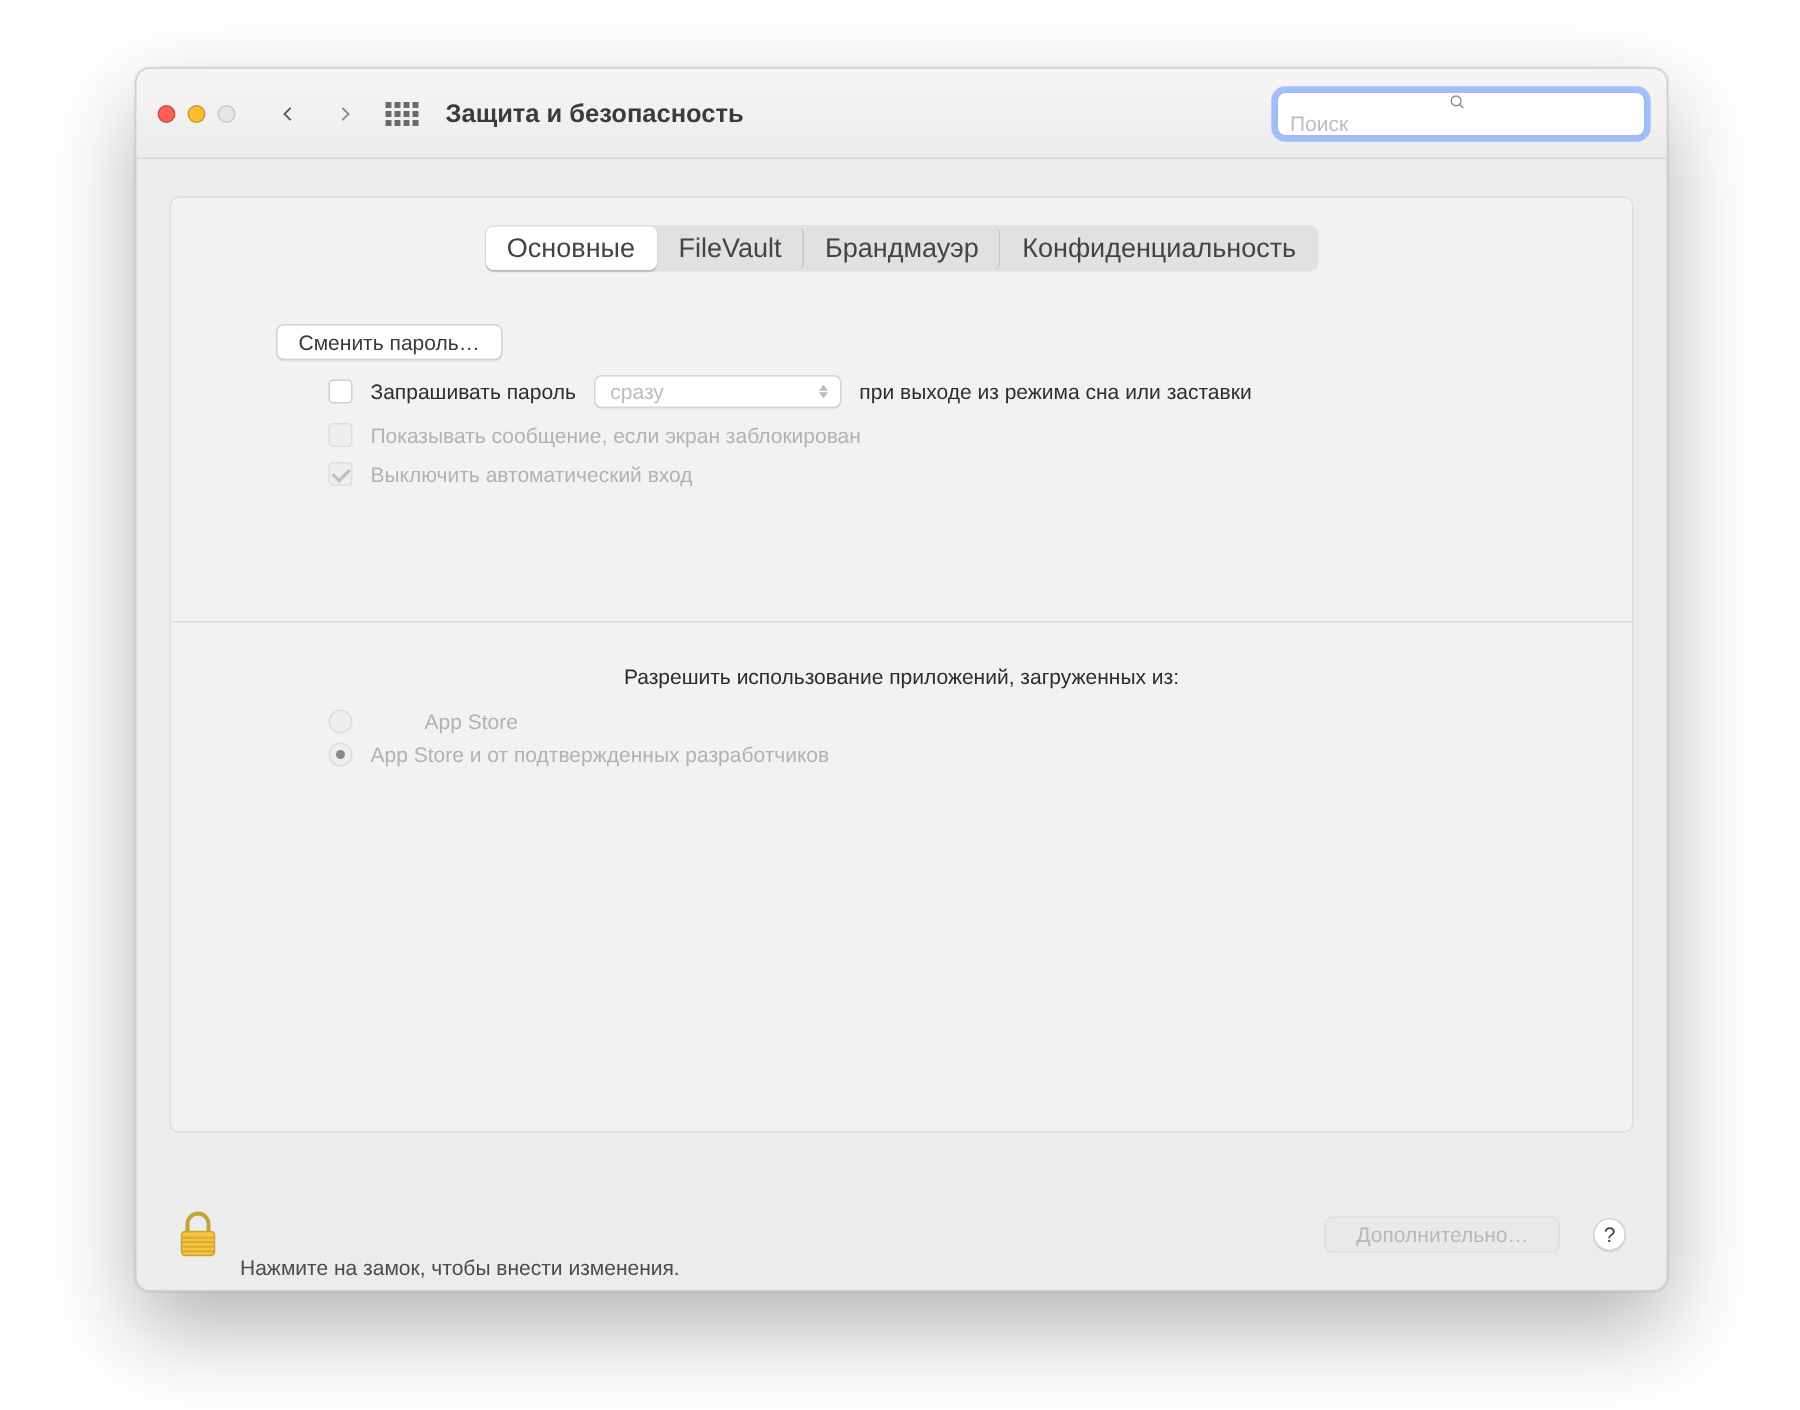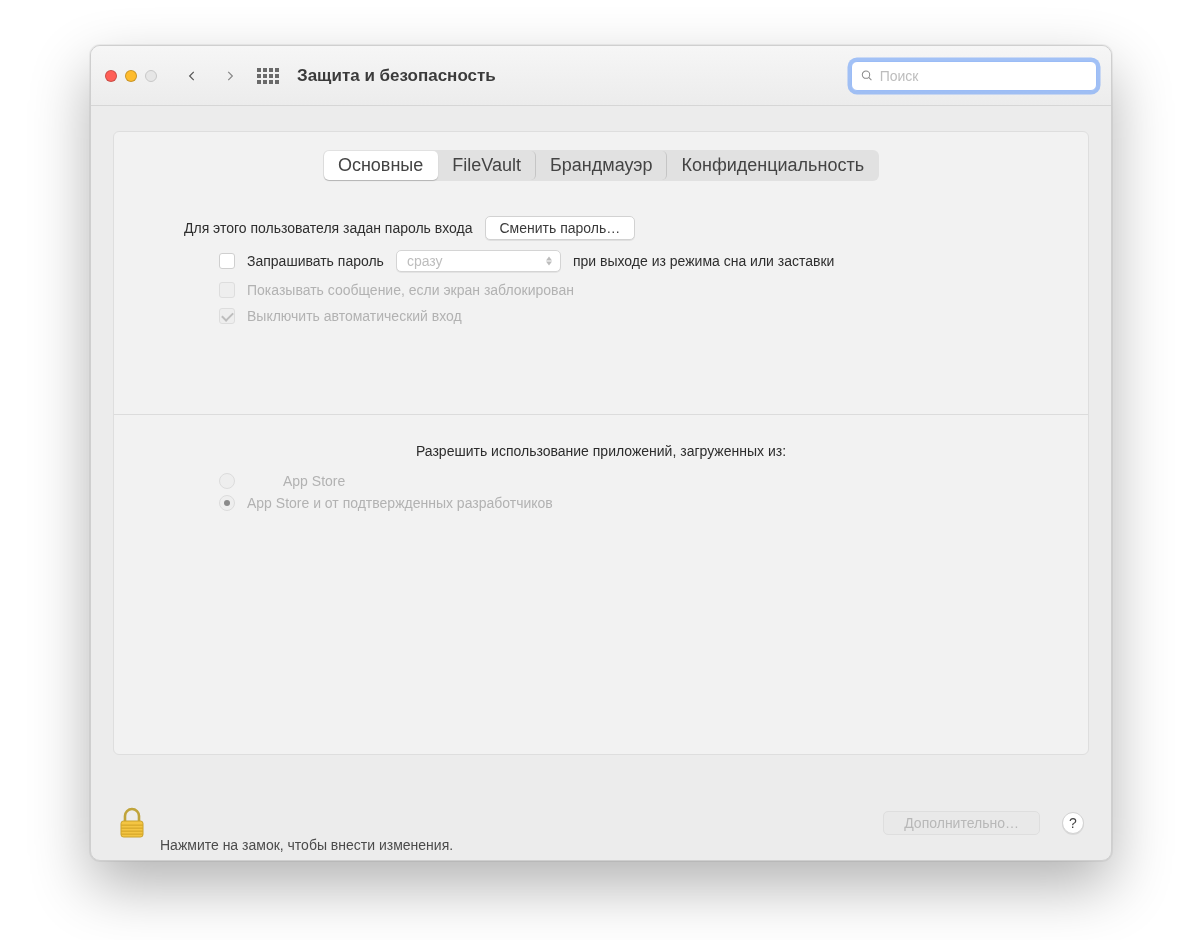--- a/index.html
+++ b/index.html
@@ -54,20 +54,21 @@
 
   .search {
     width: 246px; height: 30px;
     display:flex; align-items:center;
     background:#fff;
     border: 1px solid #c9c9c9;
     border-radius: 6px;
     padding: 0 8px;
     box-shadow: 0 0 0 3.5px rgba(94,151,247,.55);
     border-color:#9bbcf6;
+    flex-direction:column;
   }
   .search svg { width:15px; height:15px; fill:none; stroke:#8a8a8a; stroke-width:1.8; margin-right:6px; }
   .search input { border:none; outline:none; font-size:14px; width:100%; background:transparent; color:#4b4b4b; }
   .search input::placeholder { color:#bdbdbd; }
 
   
   .content { padding: 25px 22px 18px 22px; }
   .panel {
     background:#f2f2f2;
     border:1px solid #dedede;
@@ -263,21 +264,20 @@
 
       <div class="segmented">
         <div class="seg-item active">Основные</div>
         <div class="seg-item">FileVault</div>
         <div class="seg-item">Брандмауэр</div>
         <div class="seg-item">Конфиденциальность</div>
       </div>
 
       <div class="section">
         <div class="row">
-          <span>Для этого пользователя задан пароль входа</span>
           <button class="btn">Сменить пароль…</button>
         </div>
 
         <div class="row indent">
           <span class="checkbox"></span>
           <span class="label-text">Запрашивать пароль</span>
           <span class="popup">
             <span>сразу</span>
             <span class="arrows">
                 <span class="up"></span>

